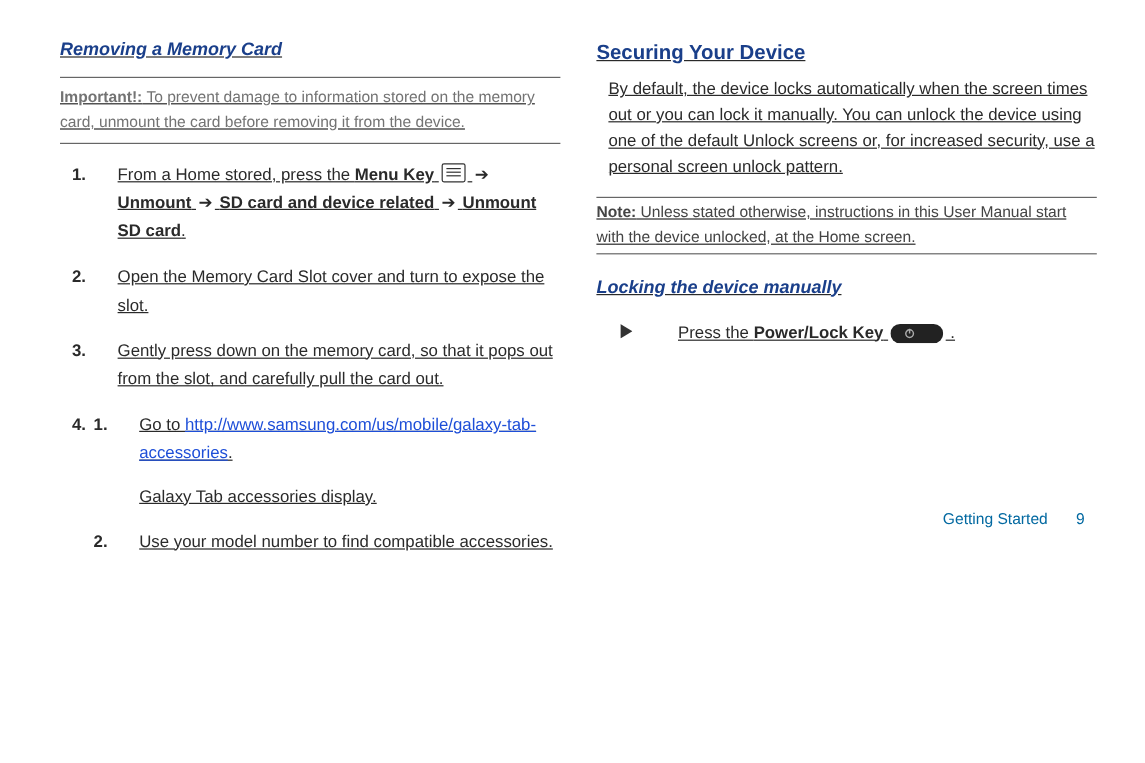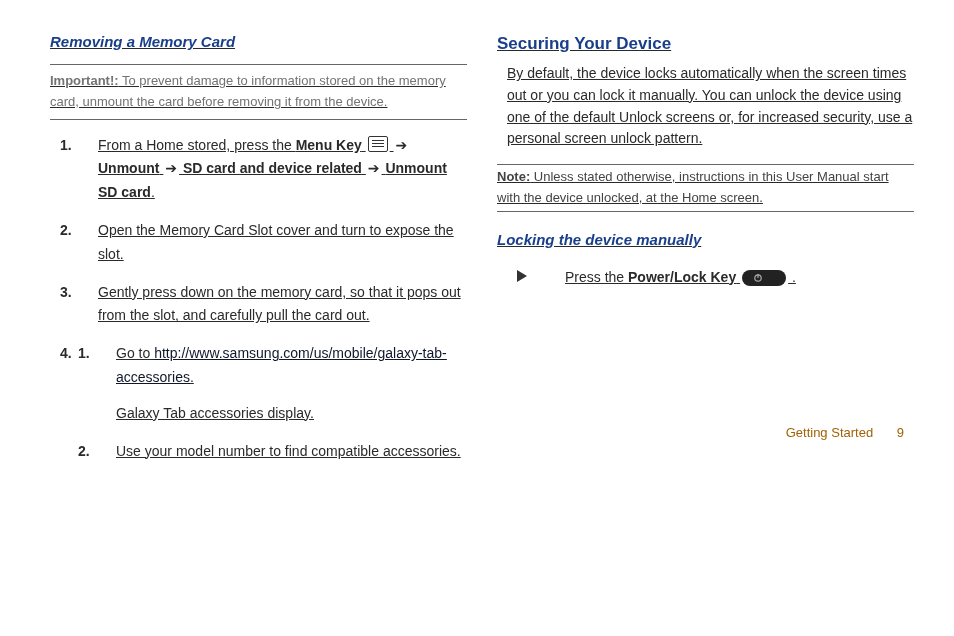--- a/index.html
+++ b/index.html
@@ -70,21 +70,21 @@
     top: 0;
     font-weight: bold;
   }
   .body-text {
     margin: 0 0 10px 10px;
     line-height: 1.55;
   }
   .bold { font-weight: bold; }
   .ital { font-style: italic; }
   .link {
-    color: #0f172a;
+    color: #1d4ed8;
     text-decoration: underline;
   }
   .menu-icon {
     display: inline-block;
     width: 18px;
     height: 14px;
     border: 1.5px solid #333;
     border-radius: 2px;
     vertical-align: -2px;
     position: relative;
@@ -117,21 +117,21 @@
   .tri {
     flex: 0 0 auto;
     margin-right: 14px;
     margin-top: 4px;
   }
   .footer {
     position: absolute;
     right: 50px;
     bottom: 24px;
     font-size: 13px;
-    color: #a16207;
+    color: #0369a1;
   }
   .footer .sec {
     margin-right: 20px;
   }
   .note-box {
     border-top: 1px solid #666;
     border-bottom: 1px solid #666;
     padding: 2px 0;
     font-size: 13px;
     color: #444;

